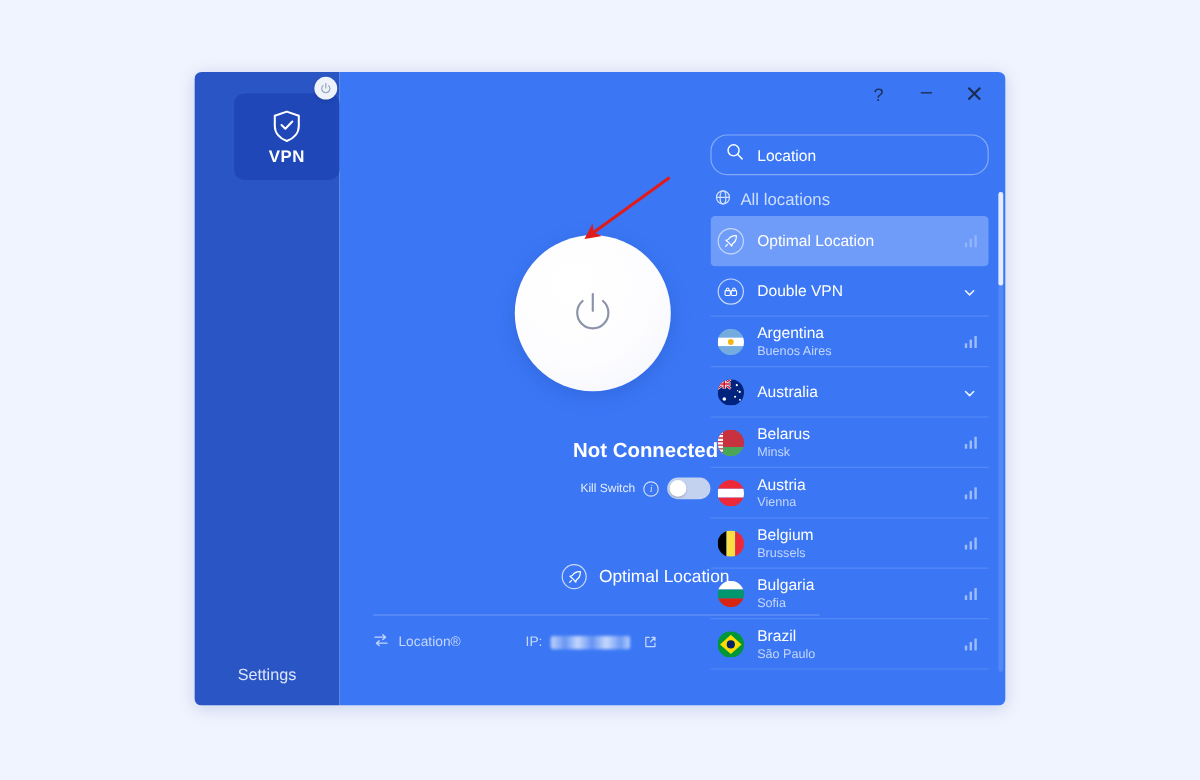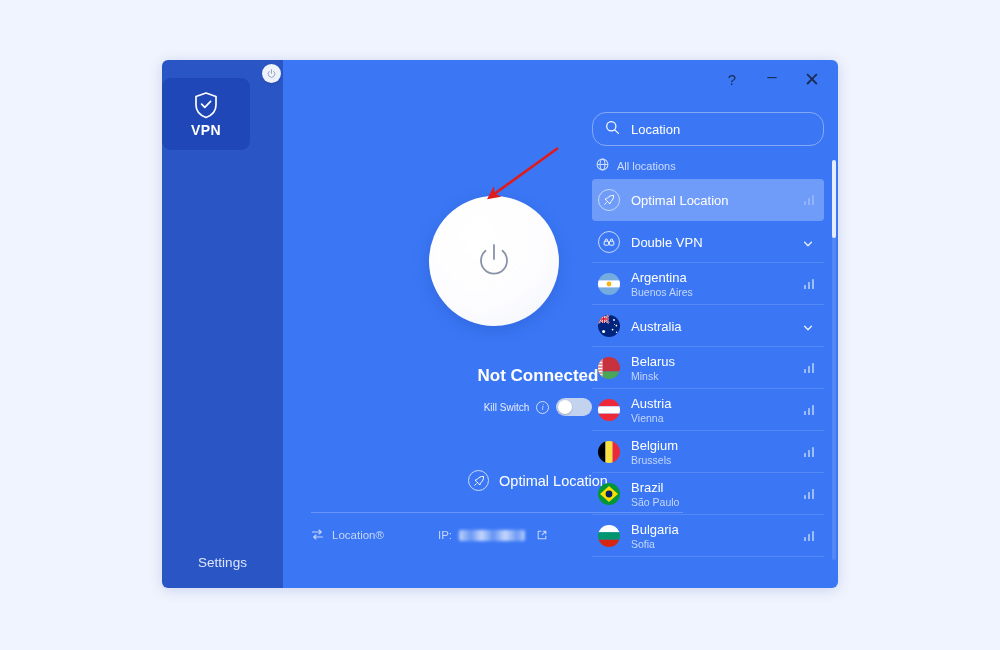--- a/index.html
+++ b/index.html
@@ -27,21 +27,21 @@
   }
 
   
   .sidebar {
     width: 121px;
     background: #2a55c4;
     position: relative;
     flex: 0 0 121px;
     display: flex;
     flex-direction: column;
-    align-items: flex-start;
+    align-items: flex-end;
   }
   .vpn-tile {
     margin-top: 18px;
     width: 88px;
     height: 72px;
     background: #1f47b8;
     border-radius: 9px;
     display: flex;
     flex-direction: column;
     align-items: center;
@@ -265,21 +265,21 @@
   }
   .search-input::placeholder { color: #ffffff; opacity: 1; }
 
   .all-loc {
     display: flex;
     align-items: center;
     gap: 8px;
     margin-top: 12px;
     padding-left: 4px;
     color: #cfdefb;
-    font-size: 11px;
+    font-size: 14px;
   }
   .all-loc svg { width: 13px; height: 13px; }
 
   .loc-list {
     margin-top: 6px;
     height: 394px;
     overflow: hidden;
     position: relative;
   }
   .loc-row {
@@ -603,47 +603,47 @@
           <span class="bars">
             <i></i>
               <i></i>
               <i></i>
           </span>
         </div>
 
         <div class="loc-row">
           <span class="flag">
             <svg viewBox="0 0 22 22" xmlns="http://www.w3.org/2000/svg">
+              <rect width="22" height="7.3" fill="#ffffff"></rect>
+              <rect y="7.3" width="22" height="7.4" fill="#00966e"></rect>
+              <rect y="14.7" width="22" height="7.3" fill="#d62612"></rect>
+            </svg>
+          </span>
+          <span class="loc-text">
+            <span class="loc-name">Bulgaria</span>
+            <span class="loc-city" style="display:block">Sofia</span>
+          </span>
+          <span class="bars">
+            <i></i>
+              <i></i>
+              <i></i>
+          </span>
+        </div>
+
+        <div class="loc-row">
+          <span class="flag">
+            <svg viewBox="0 0 22 22" xmlns="http://www.w3.org/2000/svg">
               <rect width="22" height="22" fill="#009739"></rect>
               <path d="M11 3 L20 11 L11 19 L2 11 Z" fill="#fedd00"></path>
               <circle cx="11" cy="11" r="3.4" fill="#012169"></circle>
             </svg>
           </span>
           <span class="loc-text">
             <span class="loc-name">Brazil</span>
             <span class="loc-city" style="display:block">São Paulo</span>
-          </span>
-          <span class="bars">
-            <i></i>
-              <i></i>
-              <i></i>
-          </span>
-        </div>
-
-        <div class="loc-row">
-          <span class="flag">
-            <svg viewBox="0 0 22 22" xmlns="http://www.w3.org/2000/svg">
-              <rect width="22" height="7.3" fill="#ffffff"></rect>
-              <rect y="7.3" width="22" height="7.4" fill="#00966e"></rect>
-              <rect y="14.7" width="22" height="7.3" fill="#d62612"></rect>
-            </svg>
-          </span>
-          <span class="loc-text">
-            <span class="loc-name">Bulgaria</span>
-            <span class="loc-city" style="display:block">Sofia</span>
           </span>
           <span class="bars">
             <i></i>
               <i></i>
               <i></i>
           </span>
         </div>
 
       </div>
 

